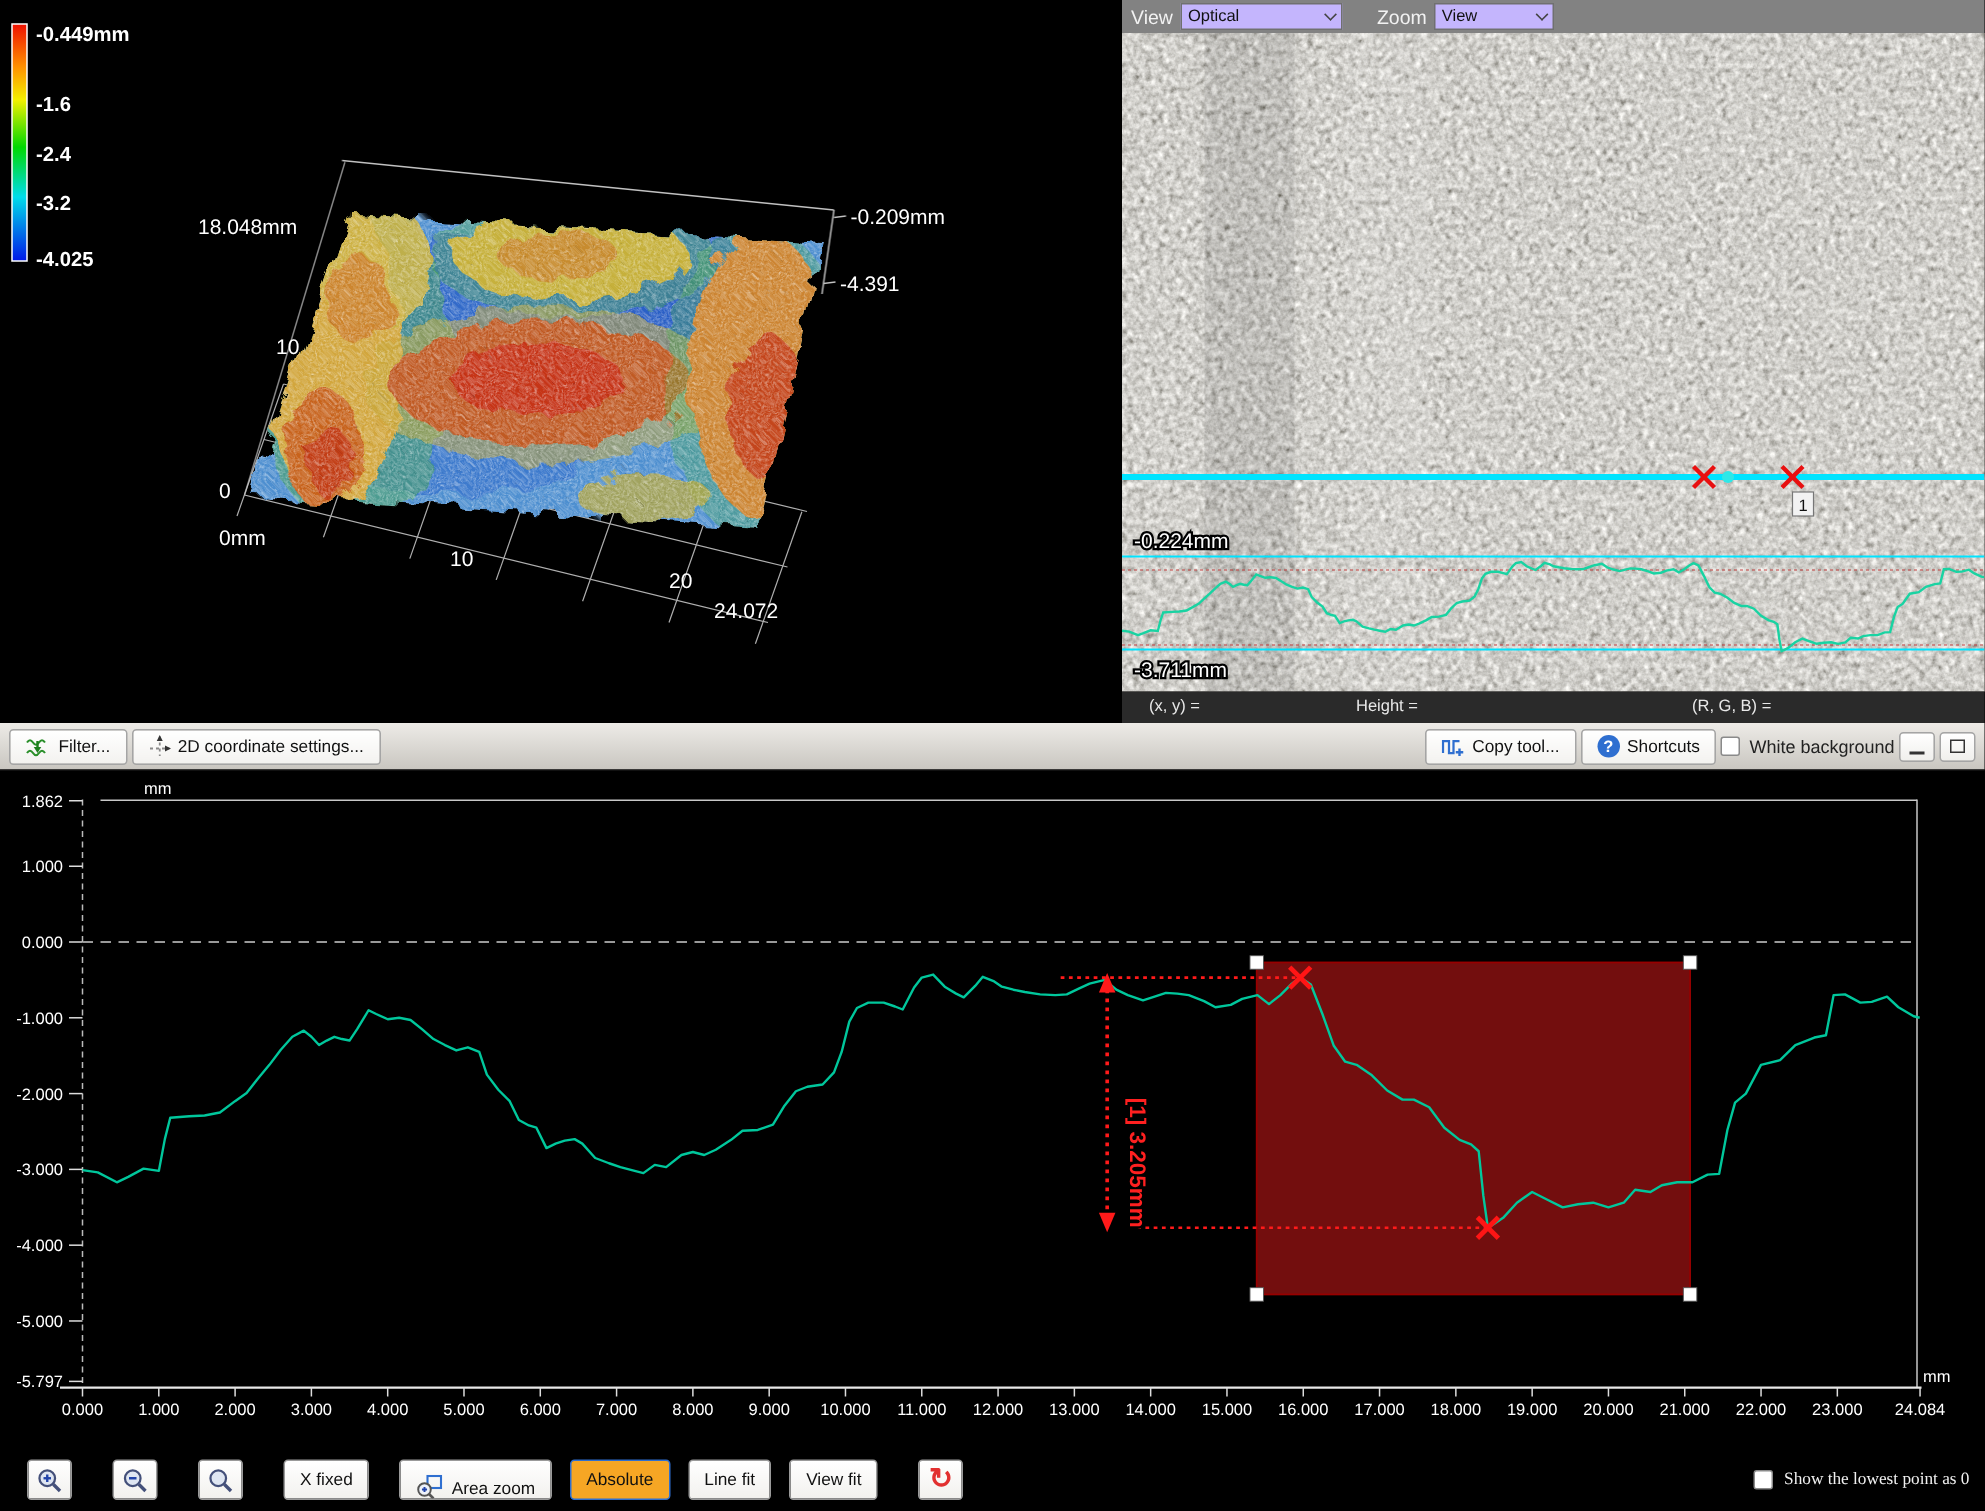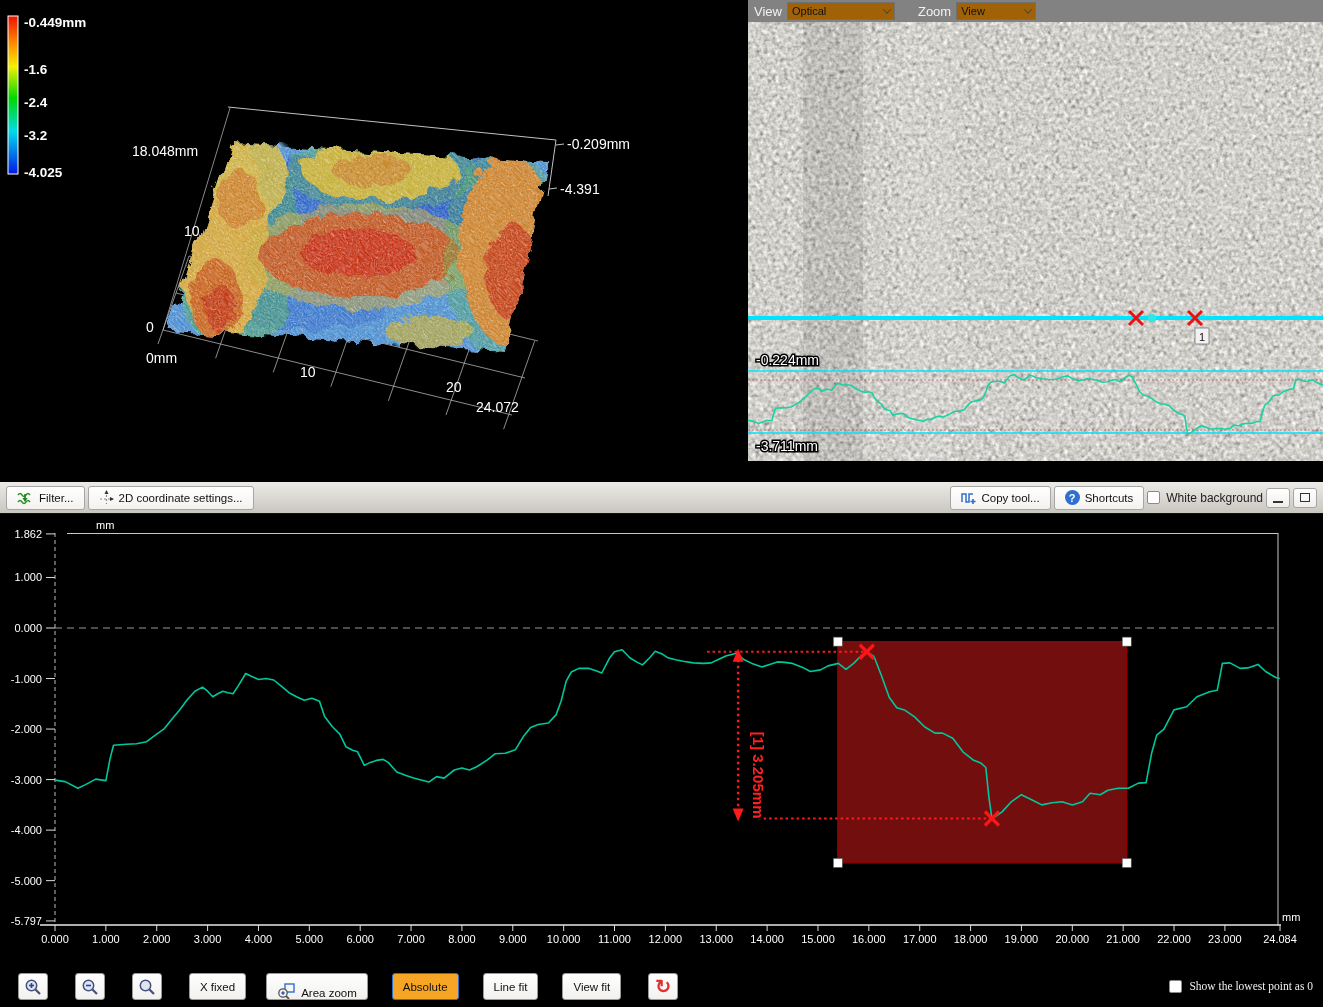--- a/index.html
+++ b/index.html
@@ -16,21 +16,21 @@
     padding:0 8px 0 4px; font-size:11.5px; color:#111; cursor:default; }
   .collapse-btn { margin-left:auto; width:30px; height:22px; background:#000; display:flex;
     align-items:center; justify-content:center; }
   .tri-left { width:0; height:0; border-top:7px solid transparent; border-bottom:7px solid transparent;
     border-right:9px solid #fff; }
   .divider-v { width:6px; background:#000; }
 
   .panel-optical { width:575px; display:flex; flex-direction:column; }
   .bar-opt { height:22px; background:#828282; display:flex; align-items:center; gap:5px; padding-left:6px; }
   .bar-label { color:#f2f2f2; font-size:13px; }
-  .dropdown { height:18px; background:#a16207; border:1px solid #707070; display:flex; align-items:center;
+  .dropdown { height:18px; background:#c4b5fd; border:1px solid #707070; display:flex; align-items:center;
     font-size:11px; color:#111; padding:0 4px; justify-content:space-between; }
   .dd-view { width:108px; } .dd-zoom { width:80px; }
   .chev { width:6px; height:6px; border-right:1.4px solid #444; border-bottom:1.4px solid #444;
     transform:rotate(45deg) translate(-1px,-1px); margin-left:6px; }
   .optical-wrap { height:439px; position:relative; background:#6e6a63; }
   .optical-wrap svg { position:absolute; left:0; top:0; }
   .status-opt { height:21px; background:#2a2a2a; position:relative; color:#e8e8e8; font-size:11px; }
   .status-opt span { position:absolute; top:4px; }
   .st-xy { left:18px; } .st-h { left:156px; } .st-rgb { left:380px; }
 
@@ -55,21 +55,21 @@
   .bb-btn { height:27px; background:linear-gradient(#ffffff,#f2f1ee); border:1px solid #9a9a9a;
     border-radius:3px; display:flex; align-items:center; justify-content:center; gap:5px;
     font-size:11.5px; color:#111; padding:0 10px; }
   .bb-icon { width:30px; padding:0; }
   .bb-absolute { background:#f6a624; border:1.6px solid #2f6fd0; }
   .refresh-glyph { font-size:19px; color:#e23030; font-weight:bold; line-height:1; }
   .cbrow-dark { display:flex; gap:7px; font-size:11.5px; color:#f0f0f0;
     margin-left:auto; margin-right:10px;font-family:Liberation Serif, serif; }
   .qmark { width:15px; height:15px; border-radius:50%; background:#2f6fd0; color:#fff; font-size:11px;
     font-weight:bold; display:flex; align-items:center; justify-content:center; }
-  .mlf { margin-left:20px;align-items:flex-end; } .mls { margin-left:24px; } .mlt { margin-left:27px; }
+  .mlf { margin-left:20px;align-items:flex-end; } .mls { margin-left:12px; } .mlt { margin-left:27px; }
   text { font-family:"Liberation Sans", sans-serif; }
 </style>
 </head>
 <body>
 
 <div class="app">
 
   <div class="top">
 
     <div class="panel-3d">
@@ -232,20 +232,25 @@
               <line x1="440" y1="303" x2="454" y2="289"></line>
           </g>
           <rect x="447" y="306" width="14" height="16" fill="#f2f2f2" stroke="#777" stroke-width="0.8"></rect>
           <text x="454" y="318.5" font-size="11" fill="#111" text-anchor="middle">1</text>
 
           <text x="8" y="343" font-size="14" fill="#fff" stroke="#000" stroke-width="3" paint-order="stroke">-0.224mm</text>
           <text x="8" y="429" font-size="14" fill="#fff" stroke="#000" stroke-width="3" paint-order="stroke">-3.711mm</text>
         </svg>
       </div>
 
+      <div class="status-opt">
+        <span class="st-xy">(x, y)  =</span>
+        <span class="st-h">Height  =</span>
+        <span class="st-rgb">(R, G, B)  =</span>
+      </div>
     </div>
   </div>
 
   <div class="toolbar2d">
     <div class="tb-btn">
       <svg width="17" height="14">
         <path d="M1,4 q2,-3 4,0 t4,0 t4,0" fill="none" stroke="#2a8f2a" stroke-width="1.4"></path>
         <path d="M1,11 q2,-3 4,0 t4,0 t4,0" fill="none" stroke="#2a8f2a" stroke-width="1.4"></path>
         <line x1="8" y1="3" x2="8" y2="8" stroke="#1d7f1d" stroke-width="1.6"></line>
         <path d="M5.5,7 L10.5,7 L8,11 Z" fill="#1d7f1d"></path>

